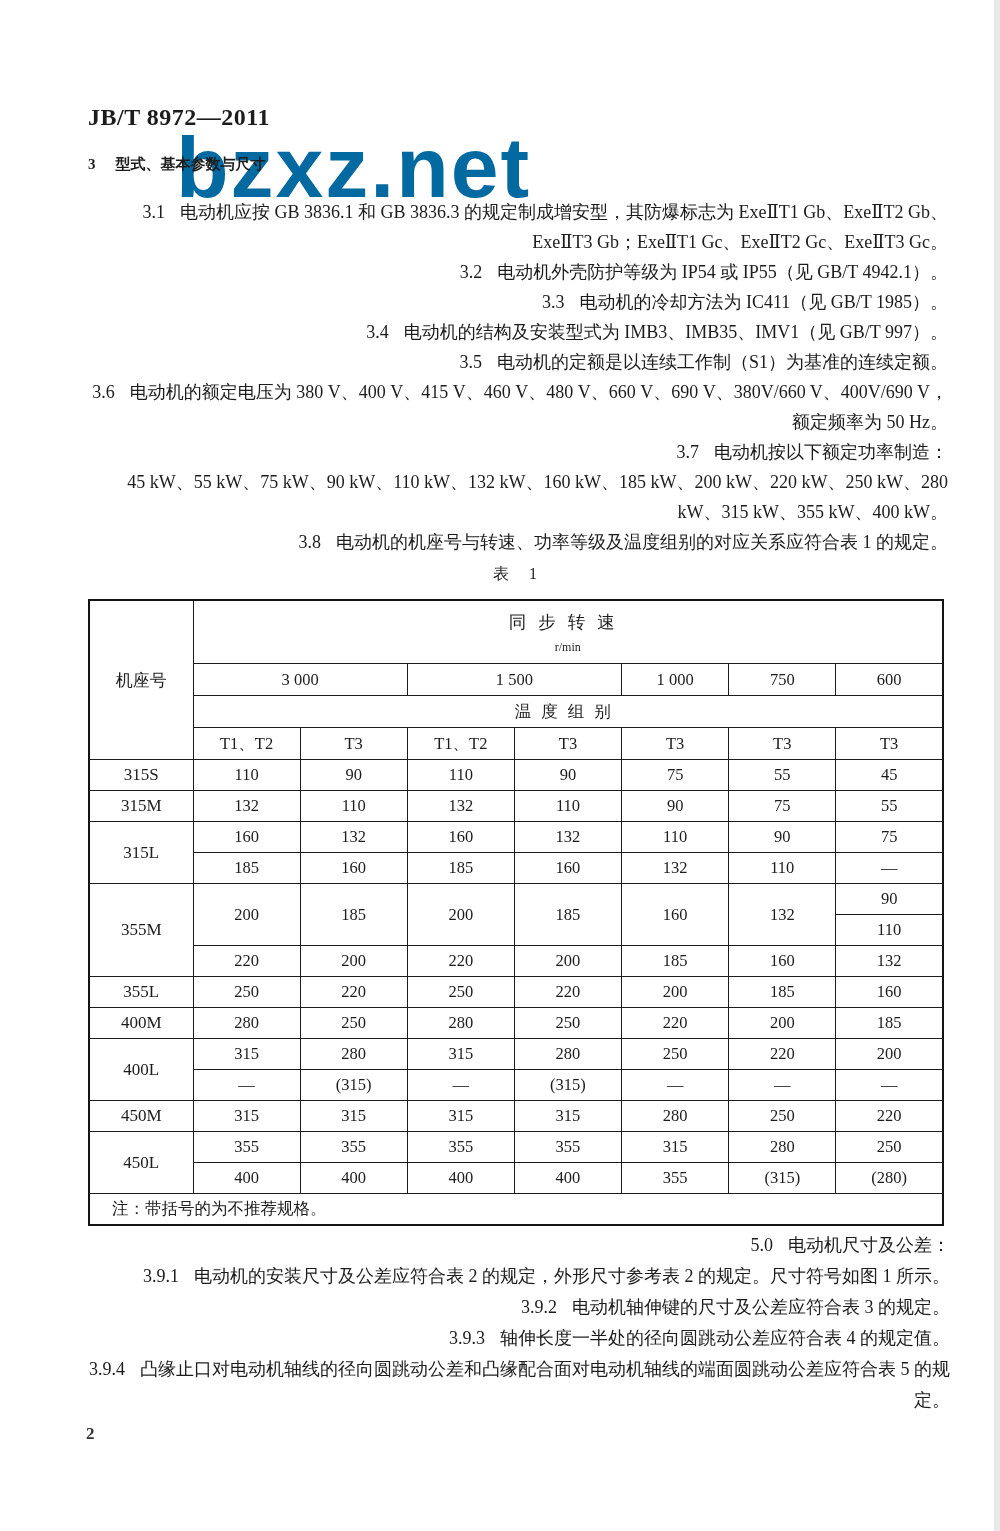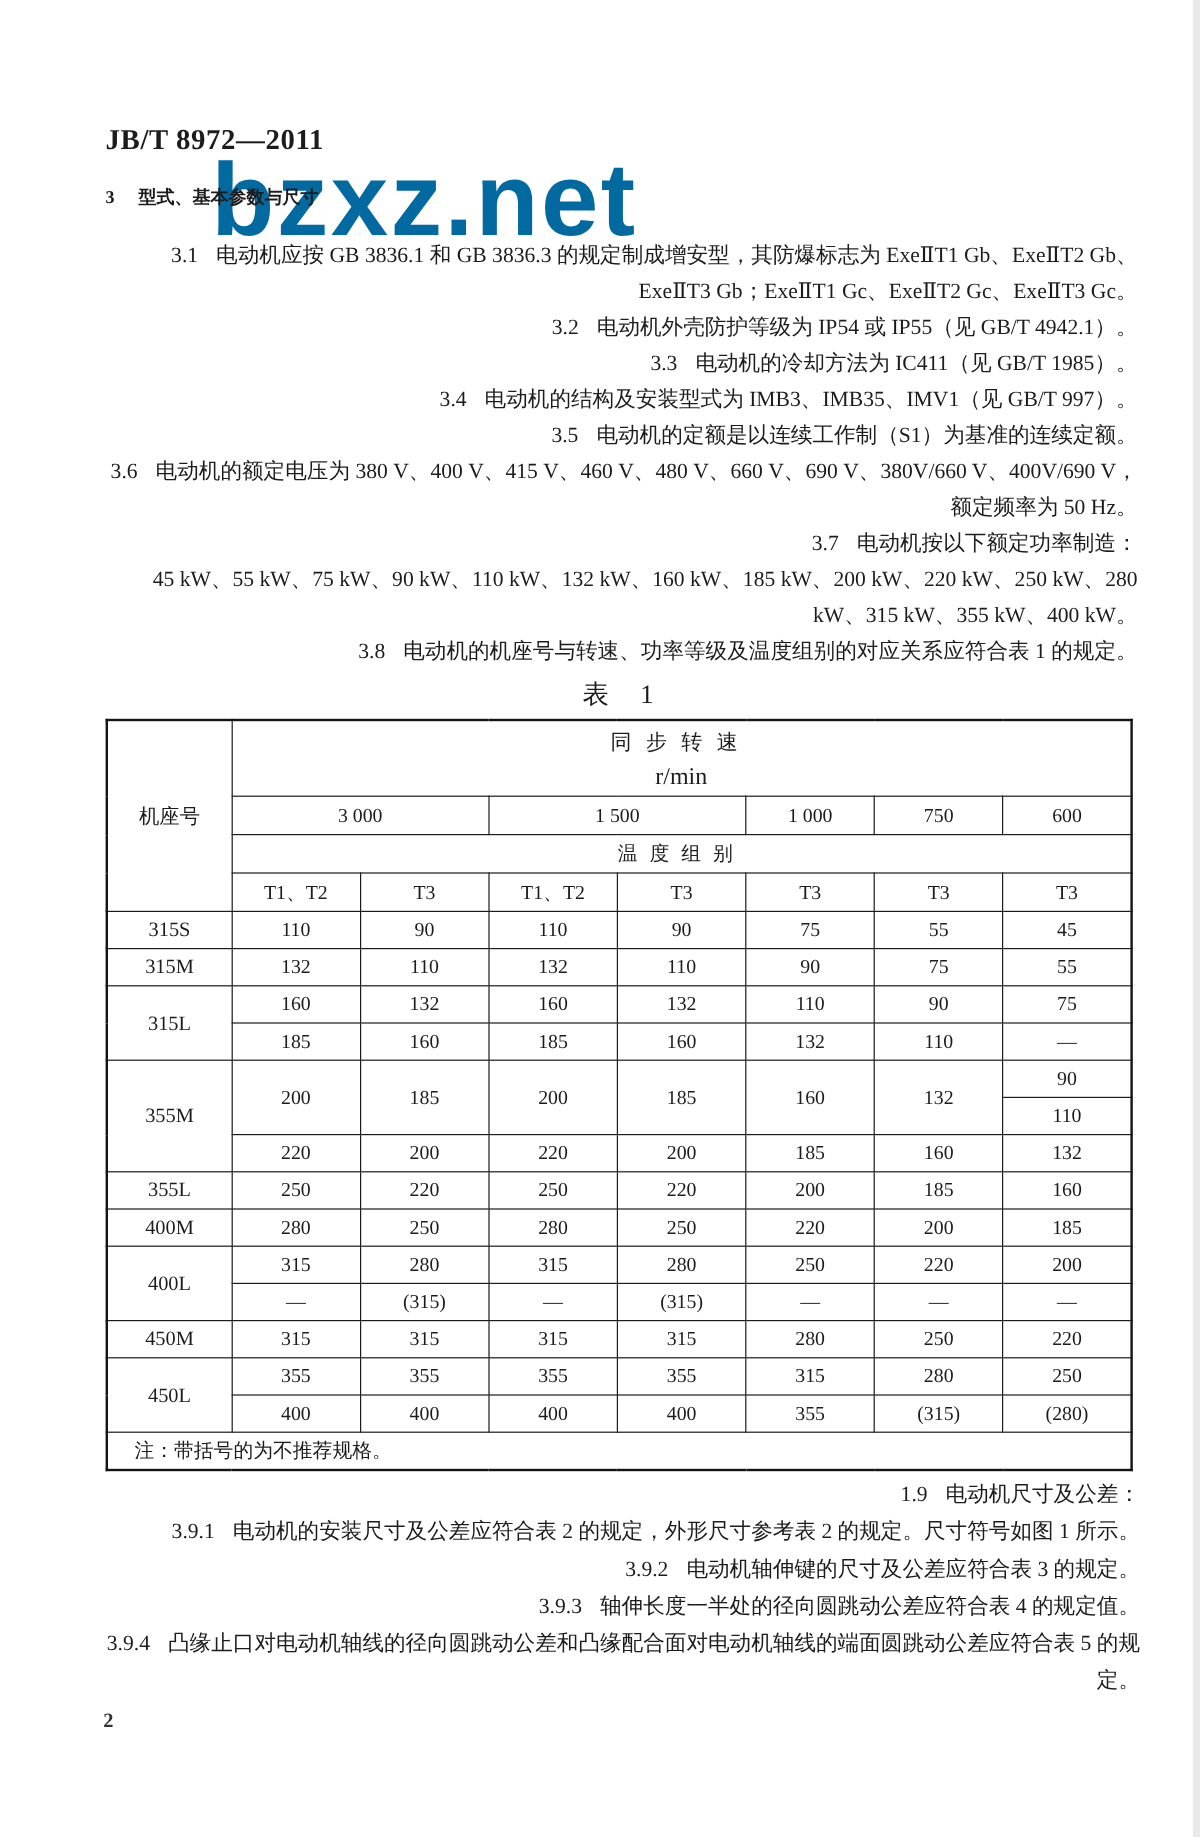--- a/index.html
+++ b/index.html
@@ -37,41 +37,41 @@
   .paras-after{position:absolute;left:88px;top:1230px;width:862px;}
   .paras p,.paras-after p{
     margin:0;font-size:18px;line-height:30px;text-align:right;
   }
   .paras-after p{line-height:31px;}
   p .num{margin-right:15px;}
   p.cont{text-indent:36px;}
 
   .tbl-caption{
     position:absolute;left:88px;top:564px;width:856px;
-    text-align:center;font-size:22px;letter-spacing:2px;
+    text-align:center;font-size:16px;letter-spacing:2px;
   }
   table.t1{
     position:absolute;left:88px;top:599px;
     width:856px;border-collapse:collapse;table-layout:fixed;
     border:2.2px solid #141414;
     font-size:16.5px;
   }
   table.t1 td,table.t1 th{
     border:1.6px solid #1b1b1b;
     text-align:center;vertical-align:middle;
     padding:0;font-weight:400;
   }
   col.c-frame{width:104px;}
   tr.h-top th{height:62px;border-radius:10px;}
   tr.h-speed td{height:31px;}
   tr.h-temp td{height:31px;letter-spacing:10px;}
   tr.h-tgrp td{height:31px;margin-left:29px;}
   table.t1 tbody td{height:30px;}
   .sync-title{letter-spacing:12px;font-size:17.5px;}
-  .sync-unit{font-size:20px;letter-spacing:0;margin-top:6px;}
+  .sync-unit{font-size:12px;letter-spacing:0;margin-top:6px;}
   td.frame-cell,th.frame-cell{font-size:17px;}
   tr.note-row td{
     height:34px;text-align:left;padding-left:22px;font-size:16.5px;
   }
   .page-num{
     position:absolute;left:86px;top:1424px;
     font-size:17px;font-weight:700;color:#333;
   }
 </style>
 </head>
@@ -272,21 +272,21 @@
           <td>(315)</td>
           <td>(280)</td>
         </tr>
         <tr class="note-row">
           <td colspan="8">注：带括号的为不推荐规格。</td>
         </tr>
       </tbody>
     </table>
 
     <div class="paras-after">
-      <p><span class="num">1.9</span><span>电动机尺寸及公差：</span></p>
+      <p><span class="num">5.0</span><span>电动机尺寸及公差：</span></p>
       <p><span class="num">3.9.1</span><span>电动机的安装尺寸及公差应符合表 2 的规定，外形尺寸参考表 2 的规定。尺寸符号如图 1 所示。</span></p>
       <p><span class="num">3.9.2</span><span>电动机轴伸键的尺寸及公差应符合表 3 的规定。</span></p>
       <p><span class="num">3.9.3</span><span>轴伸长度一半处的径向圆跳动公差应符合表 4 的规定值。</span></p>
       <p><span class="num">3.9.4</span><span>凸缘止口对电动机轴线的径向圆跳动公差和凸缘配合面对电动机轴线的端面圆跳动公差应符合表 5 的规定。</span></p>
     </div>
 
     <div class="page-num">2</div>
   </div>
 </div>
 

